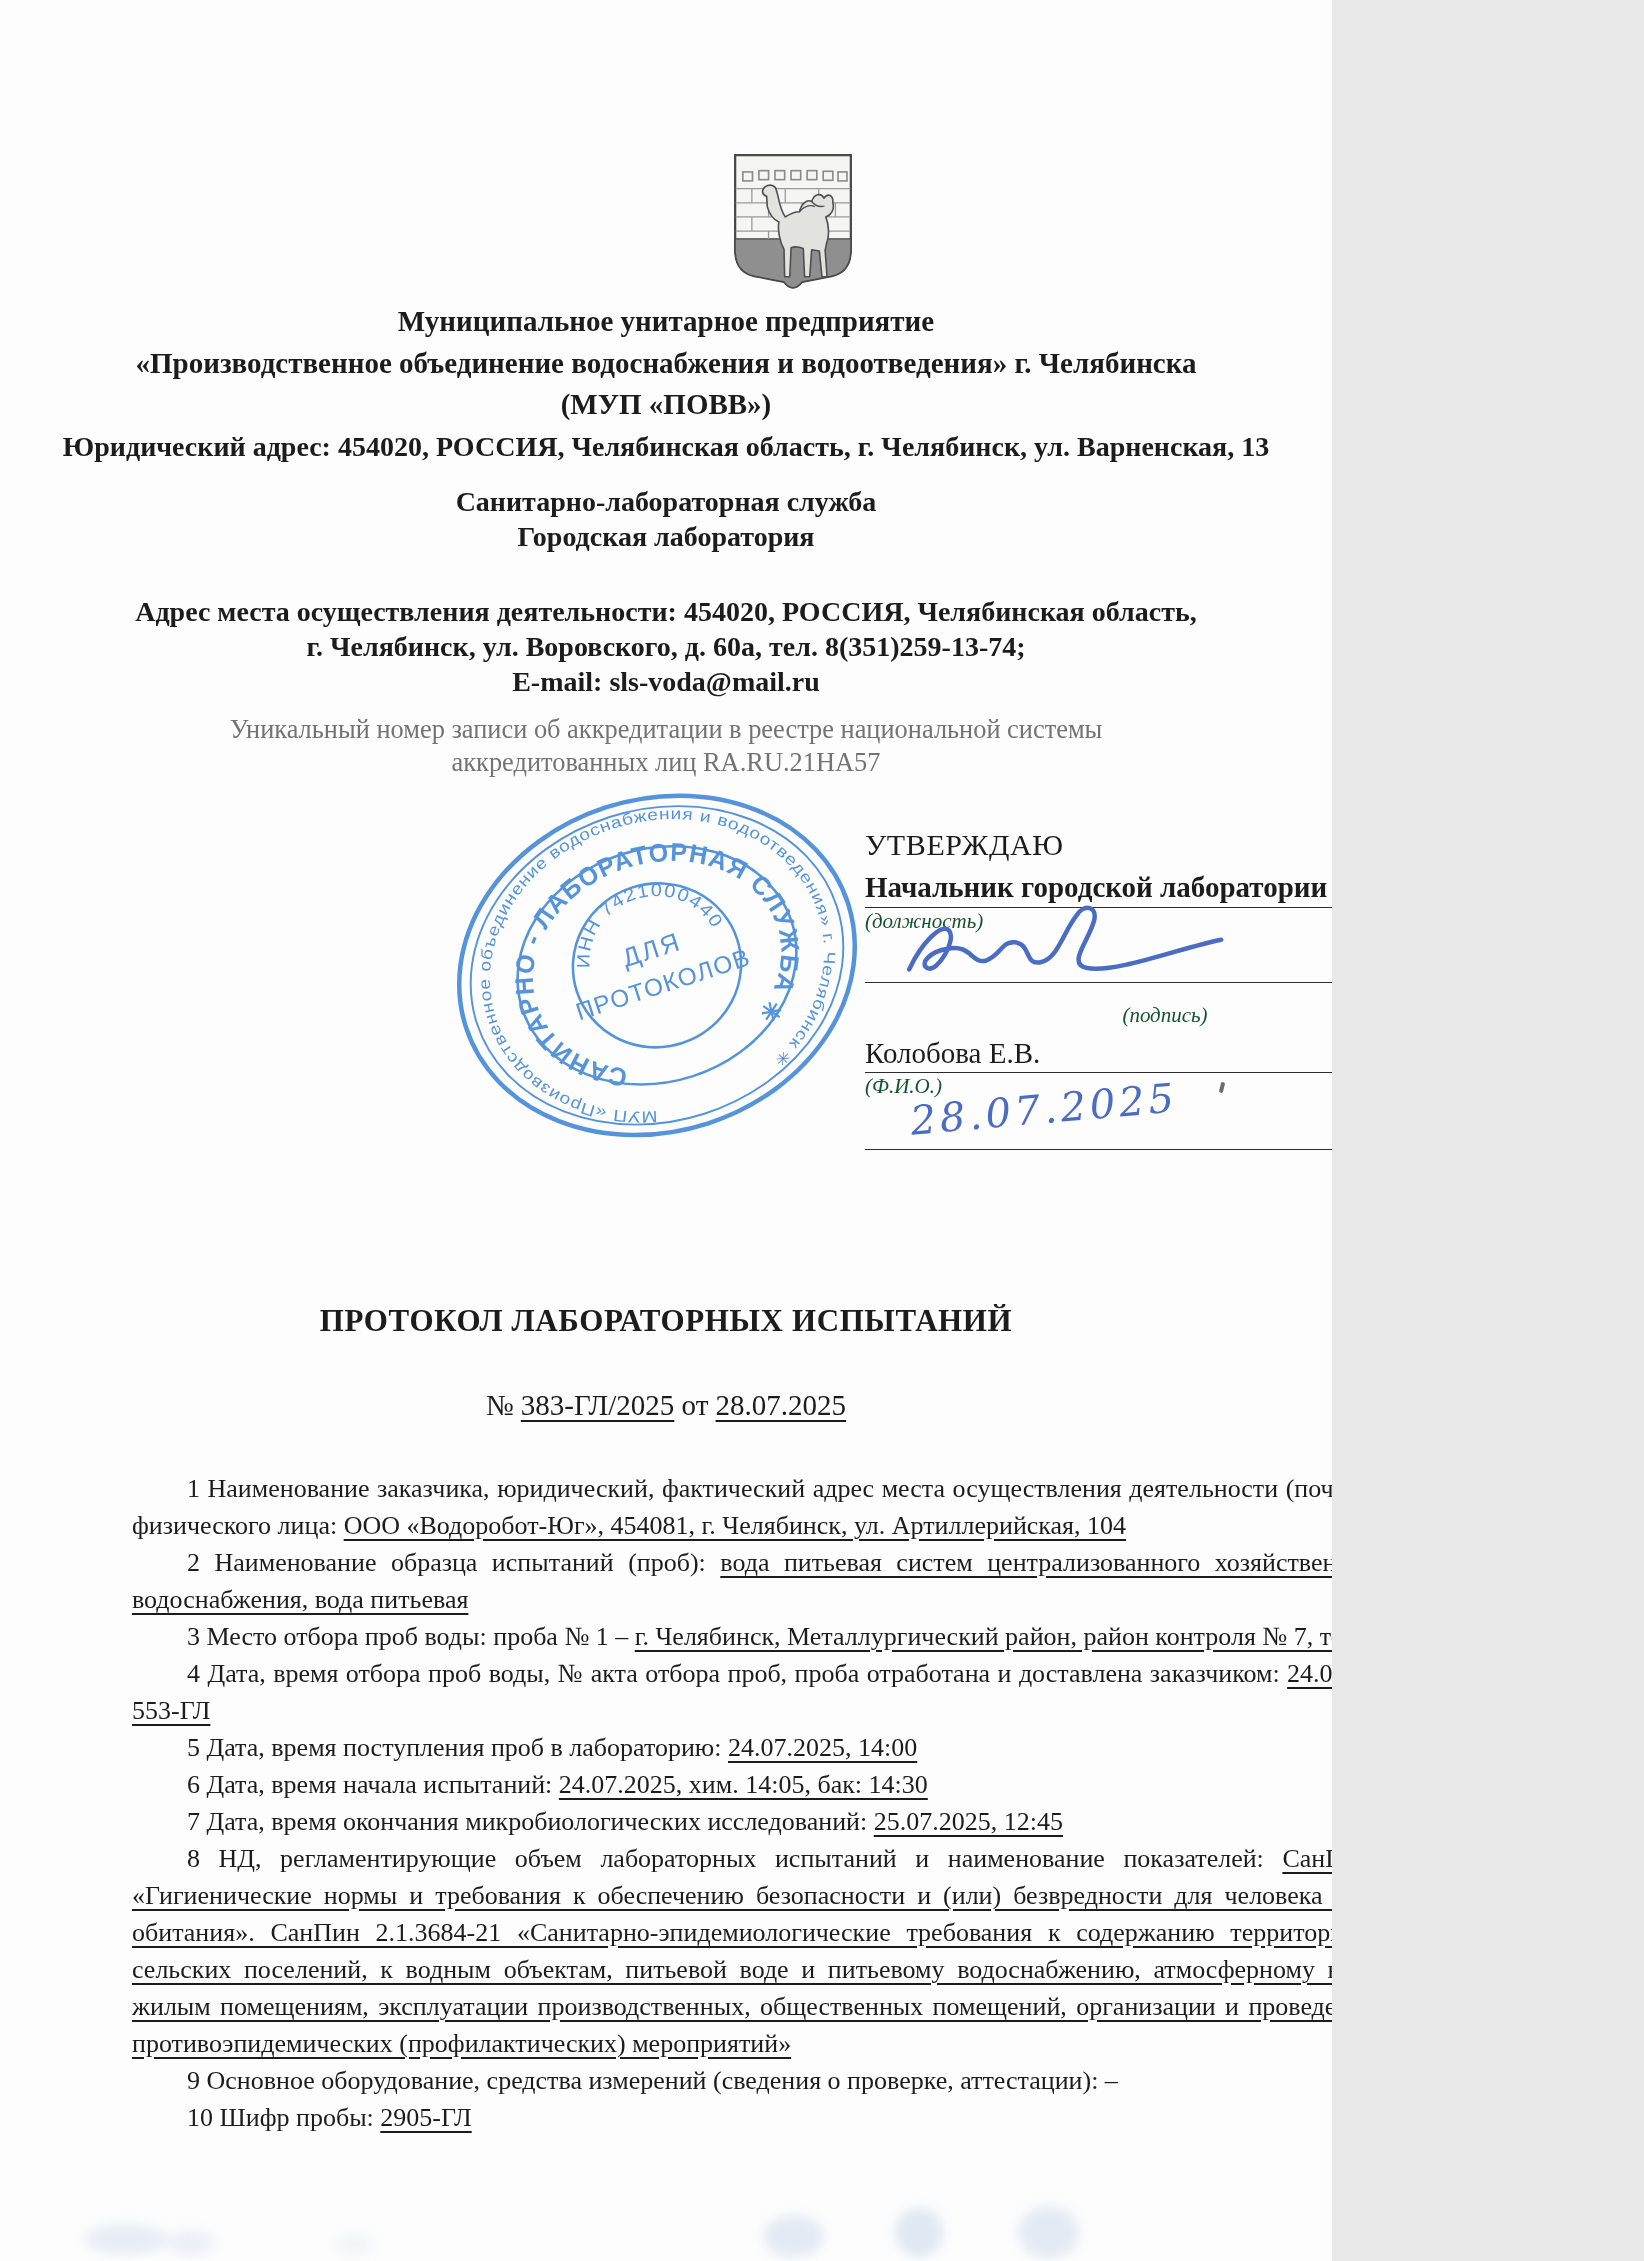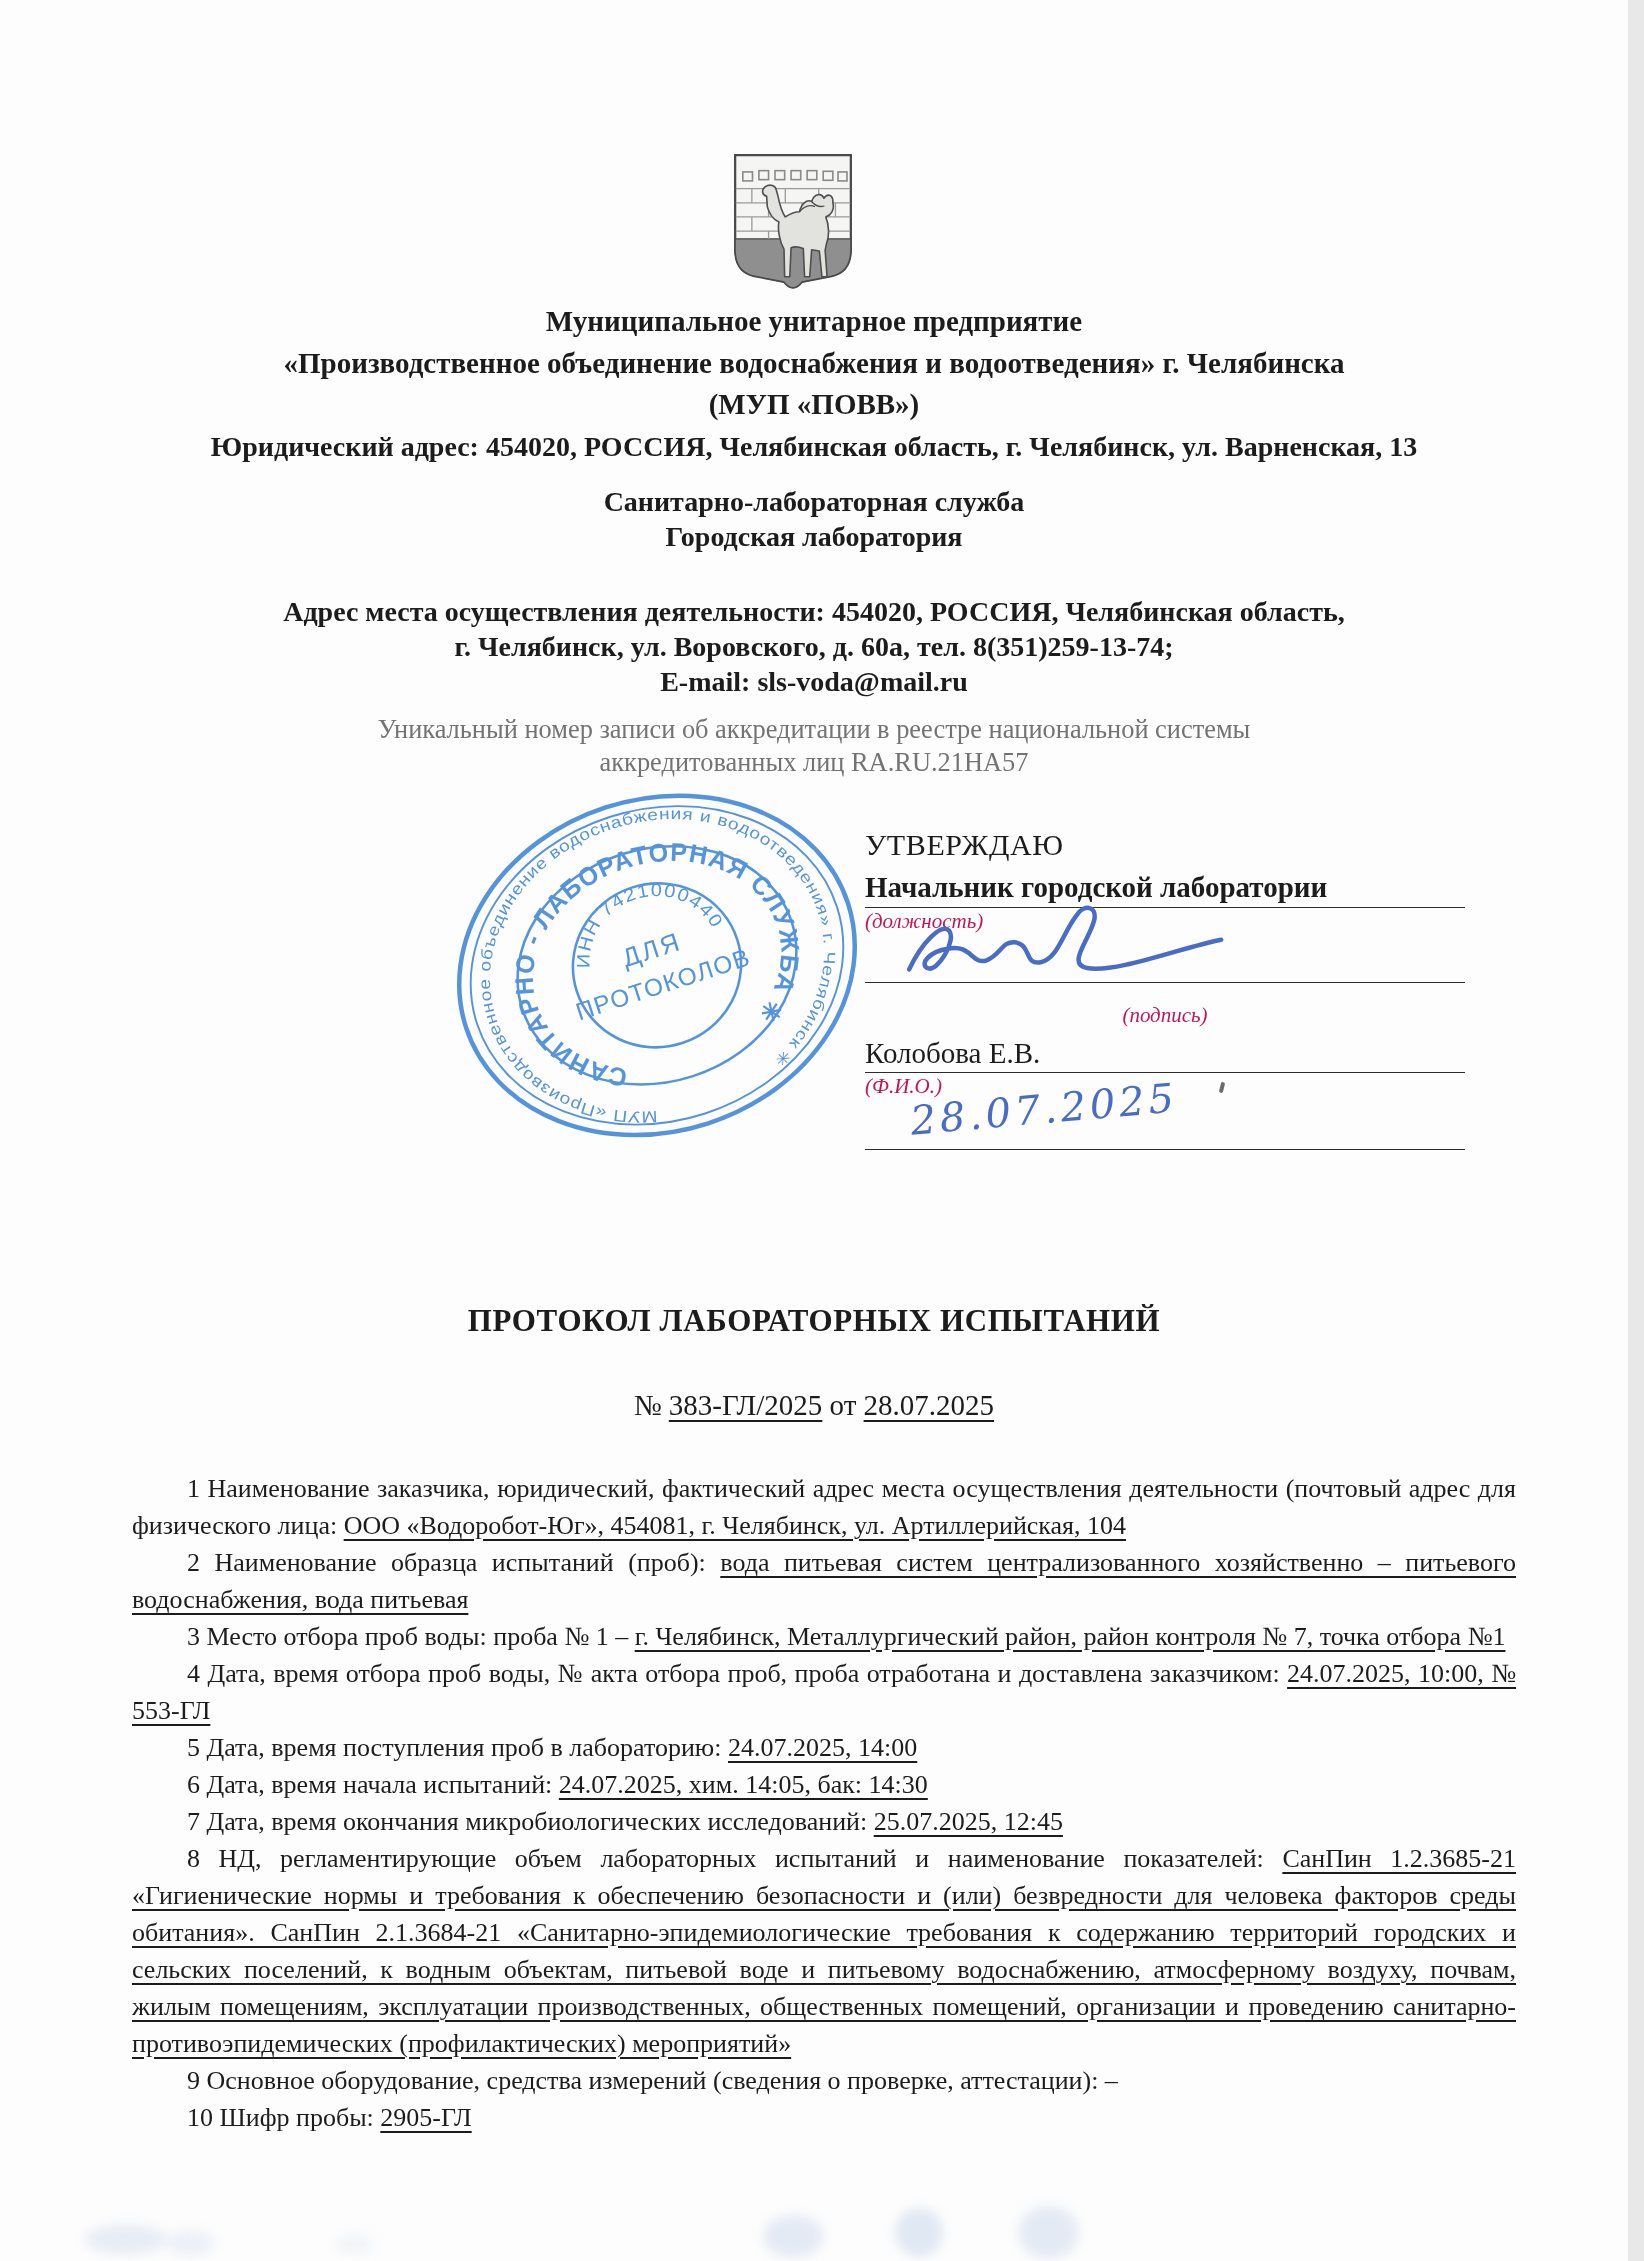--- a/index.html
+++ b/index.html
@@ -1,36 +1,36 @@
 <!DOCTYPE html>
 <html lang="ru" style="font-size:10.3px"><head>
 <meta charset="utf-8">
 <style>
   html,body{margin:0;padding:0;background:#e8e8e8;}
   .page{
     position:relative;
-    width:1628px;height:2261px;
+    width:1332px;height:2261px;
     background:#fdfdfd;
     font-family:"Liberation Serif","DejaVu Serif",serif;
     color:#1c1c1c;
     overflow:hidden;
   }
   .centered{position:absolute;left:0;right:0;text-align:center;}
   .hdr-line{font-weight:bold;font-size:29px;line-height:36px;}
   .hdr-line-sm{font-weight:bold;font-size:28px;line-height:35px;}
   .accr-line{font-weight:normal;font-size:26.4px;line-height:33px;color:#737373;}
   
   .crest{position:absolute;left:730px;top:152px;width:126px;height:144px;}
   
   .stamp{position:absolute;left:443px;top:789px;width:428px;height:363px;opacity:.88;}
   
   .approval{position:absolute;left:865px;top:828px;width:600px;font-size:29px;line-height:33px;}
   .approve-word{font-size:30px;letter-spacing:0.6px;margin-bottom:10.3px;}
   .pos-line{border-bottom:1.9px solid #2c2c2c;padding-bottom:3px;font-weight:bold;}
-  .cap{font-style:italic;font-size:21px;color:#be185d;line-height:26px;}
+  .cap{font-style:italic;font-size:21px;color:#14532d;line-height:26px;}
   .sig-zone{position:relative;height:48px;border-bottom:1.9px solid #2c2c2c;}
   .sig-svg{position:absolute;left:39px;top:-37px;width:361px;height:97px;}
   .name-row{margin-top:9px;border-bottom:1.9px solid #2c2c2c;padding-bottom:1.3px;}
   .date-zone{position:relative;height:50px;border-bottom:1.9px solid #2c2c2c;}
   .hand-date{
     position:absolute;left:45px;top:-5.2px;
     font-style:italic;font-size:40px;letter-spacing:3.9px;
     color:#4a6cc3;transform:rotate(-5deg);
     font-family:"DejaVu Serif",serif;
   }

